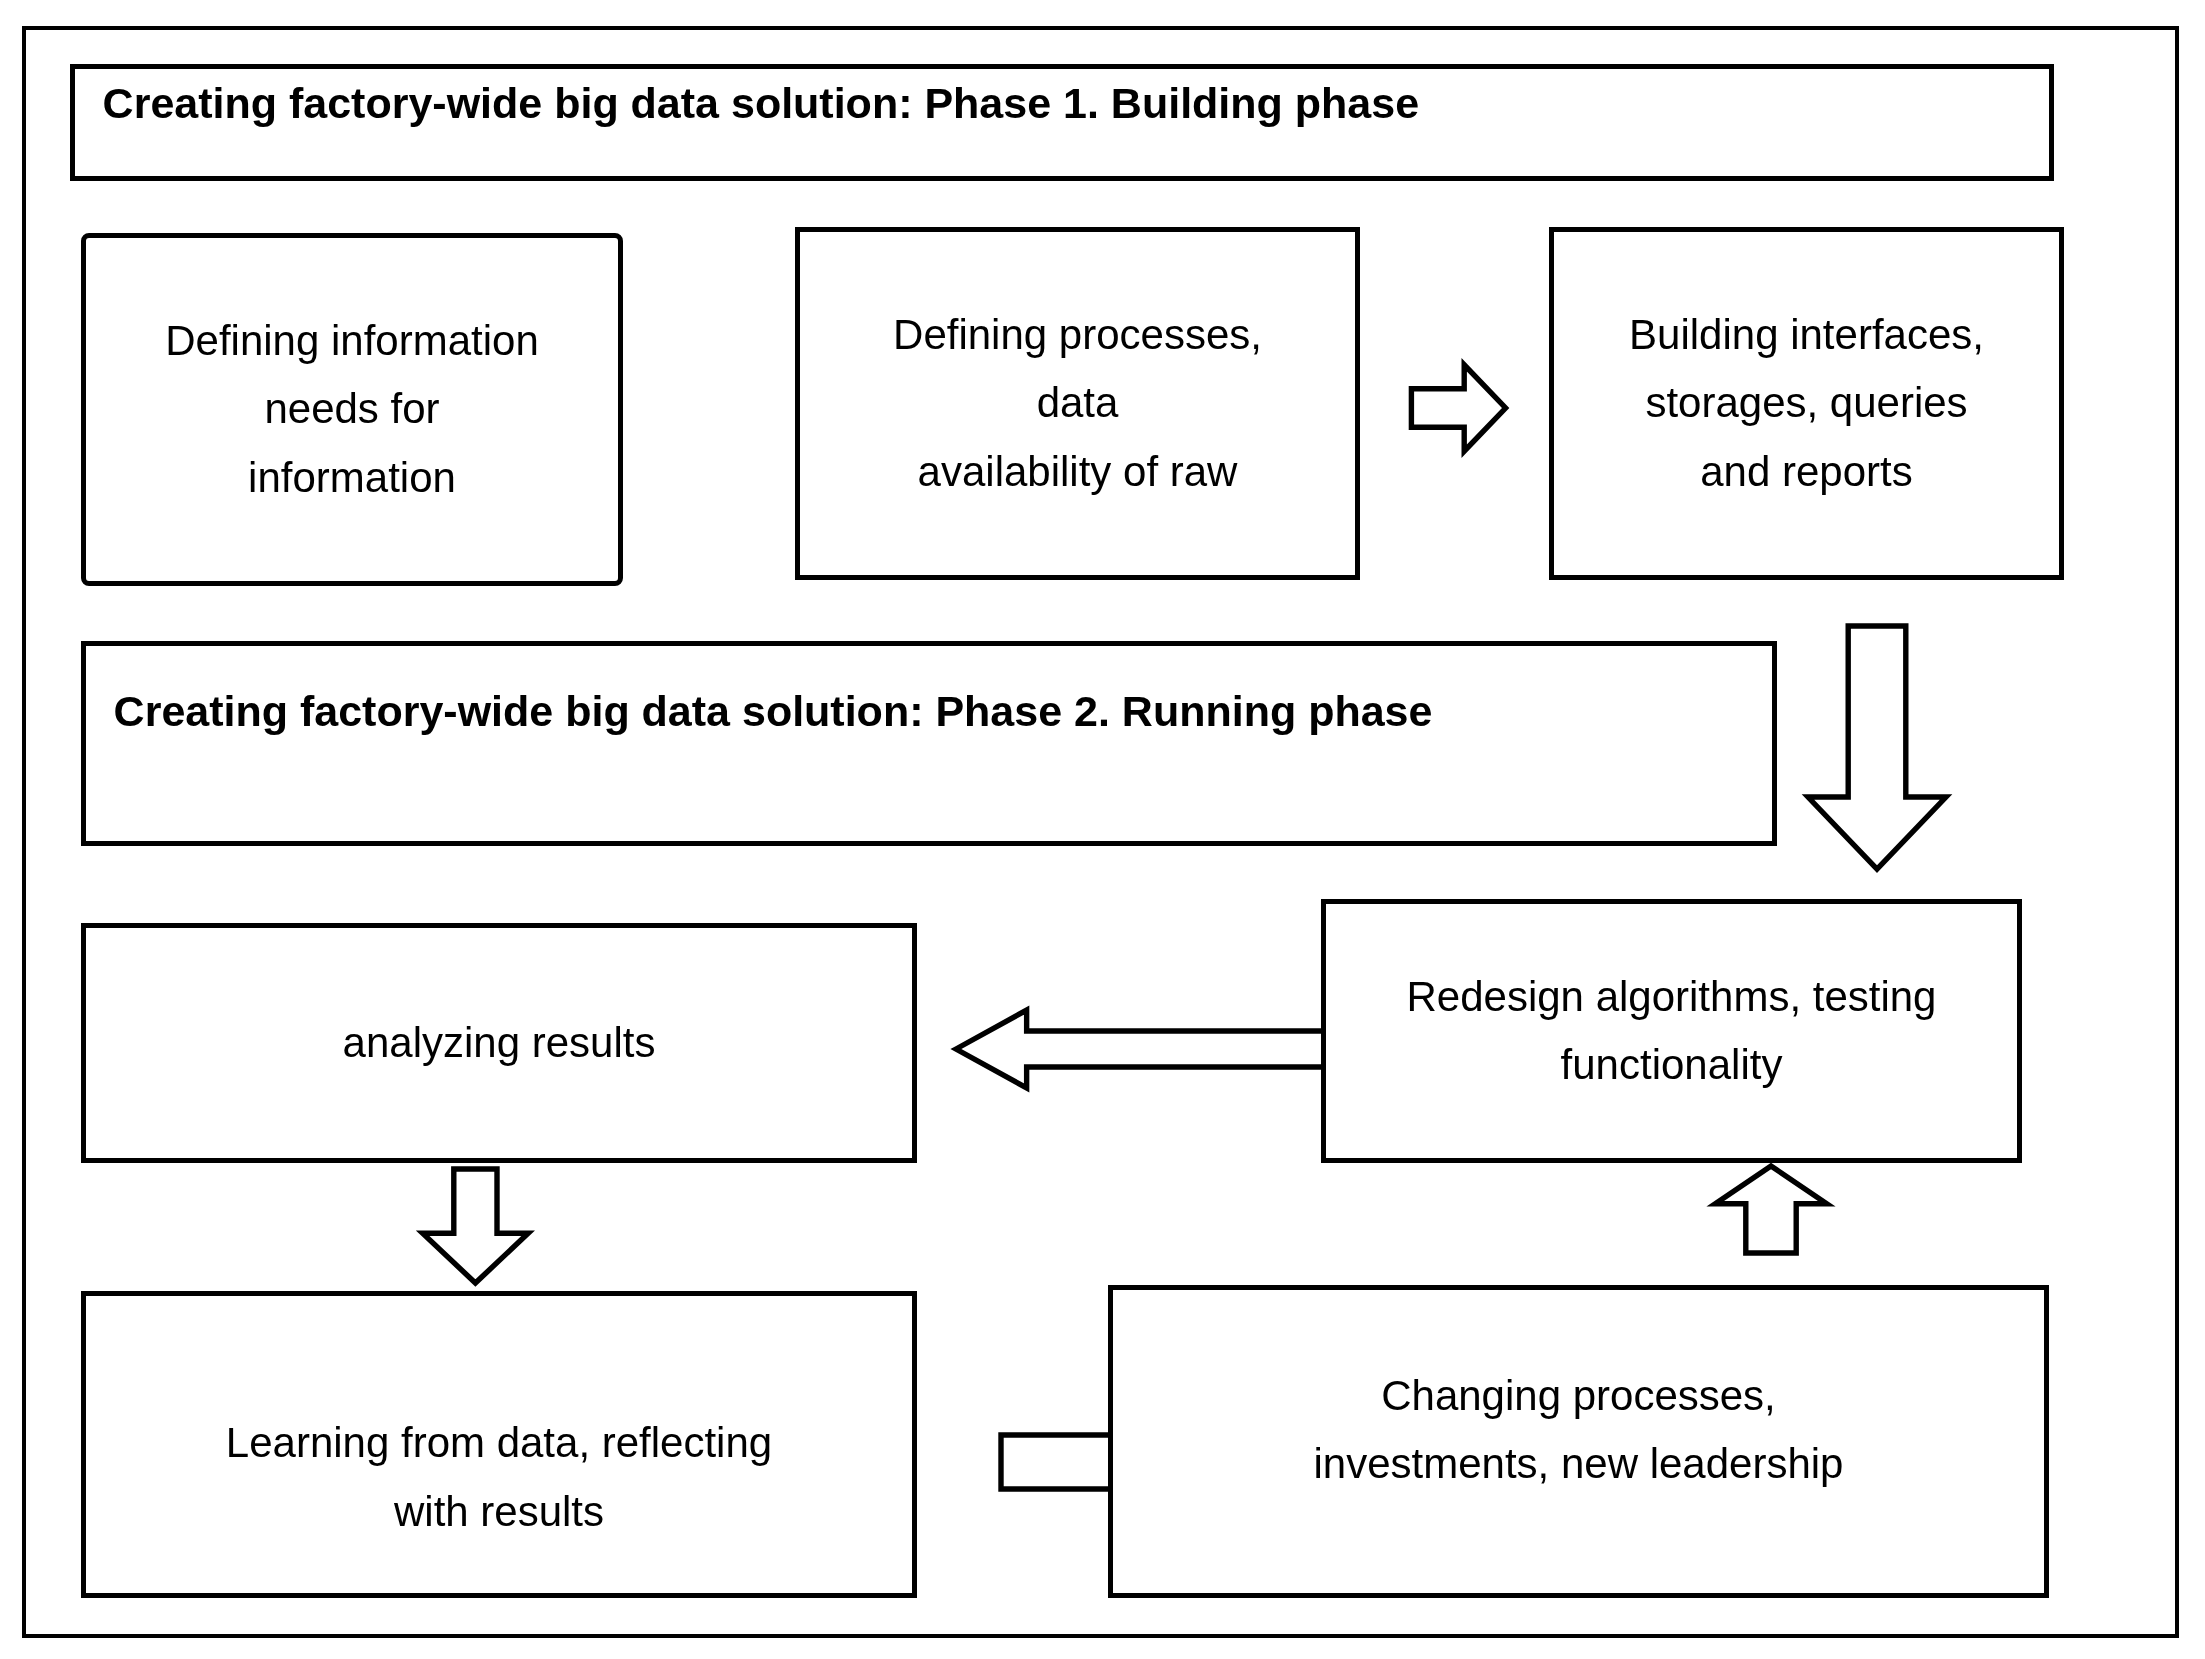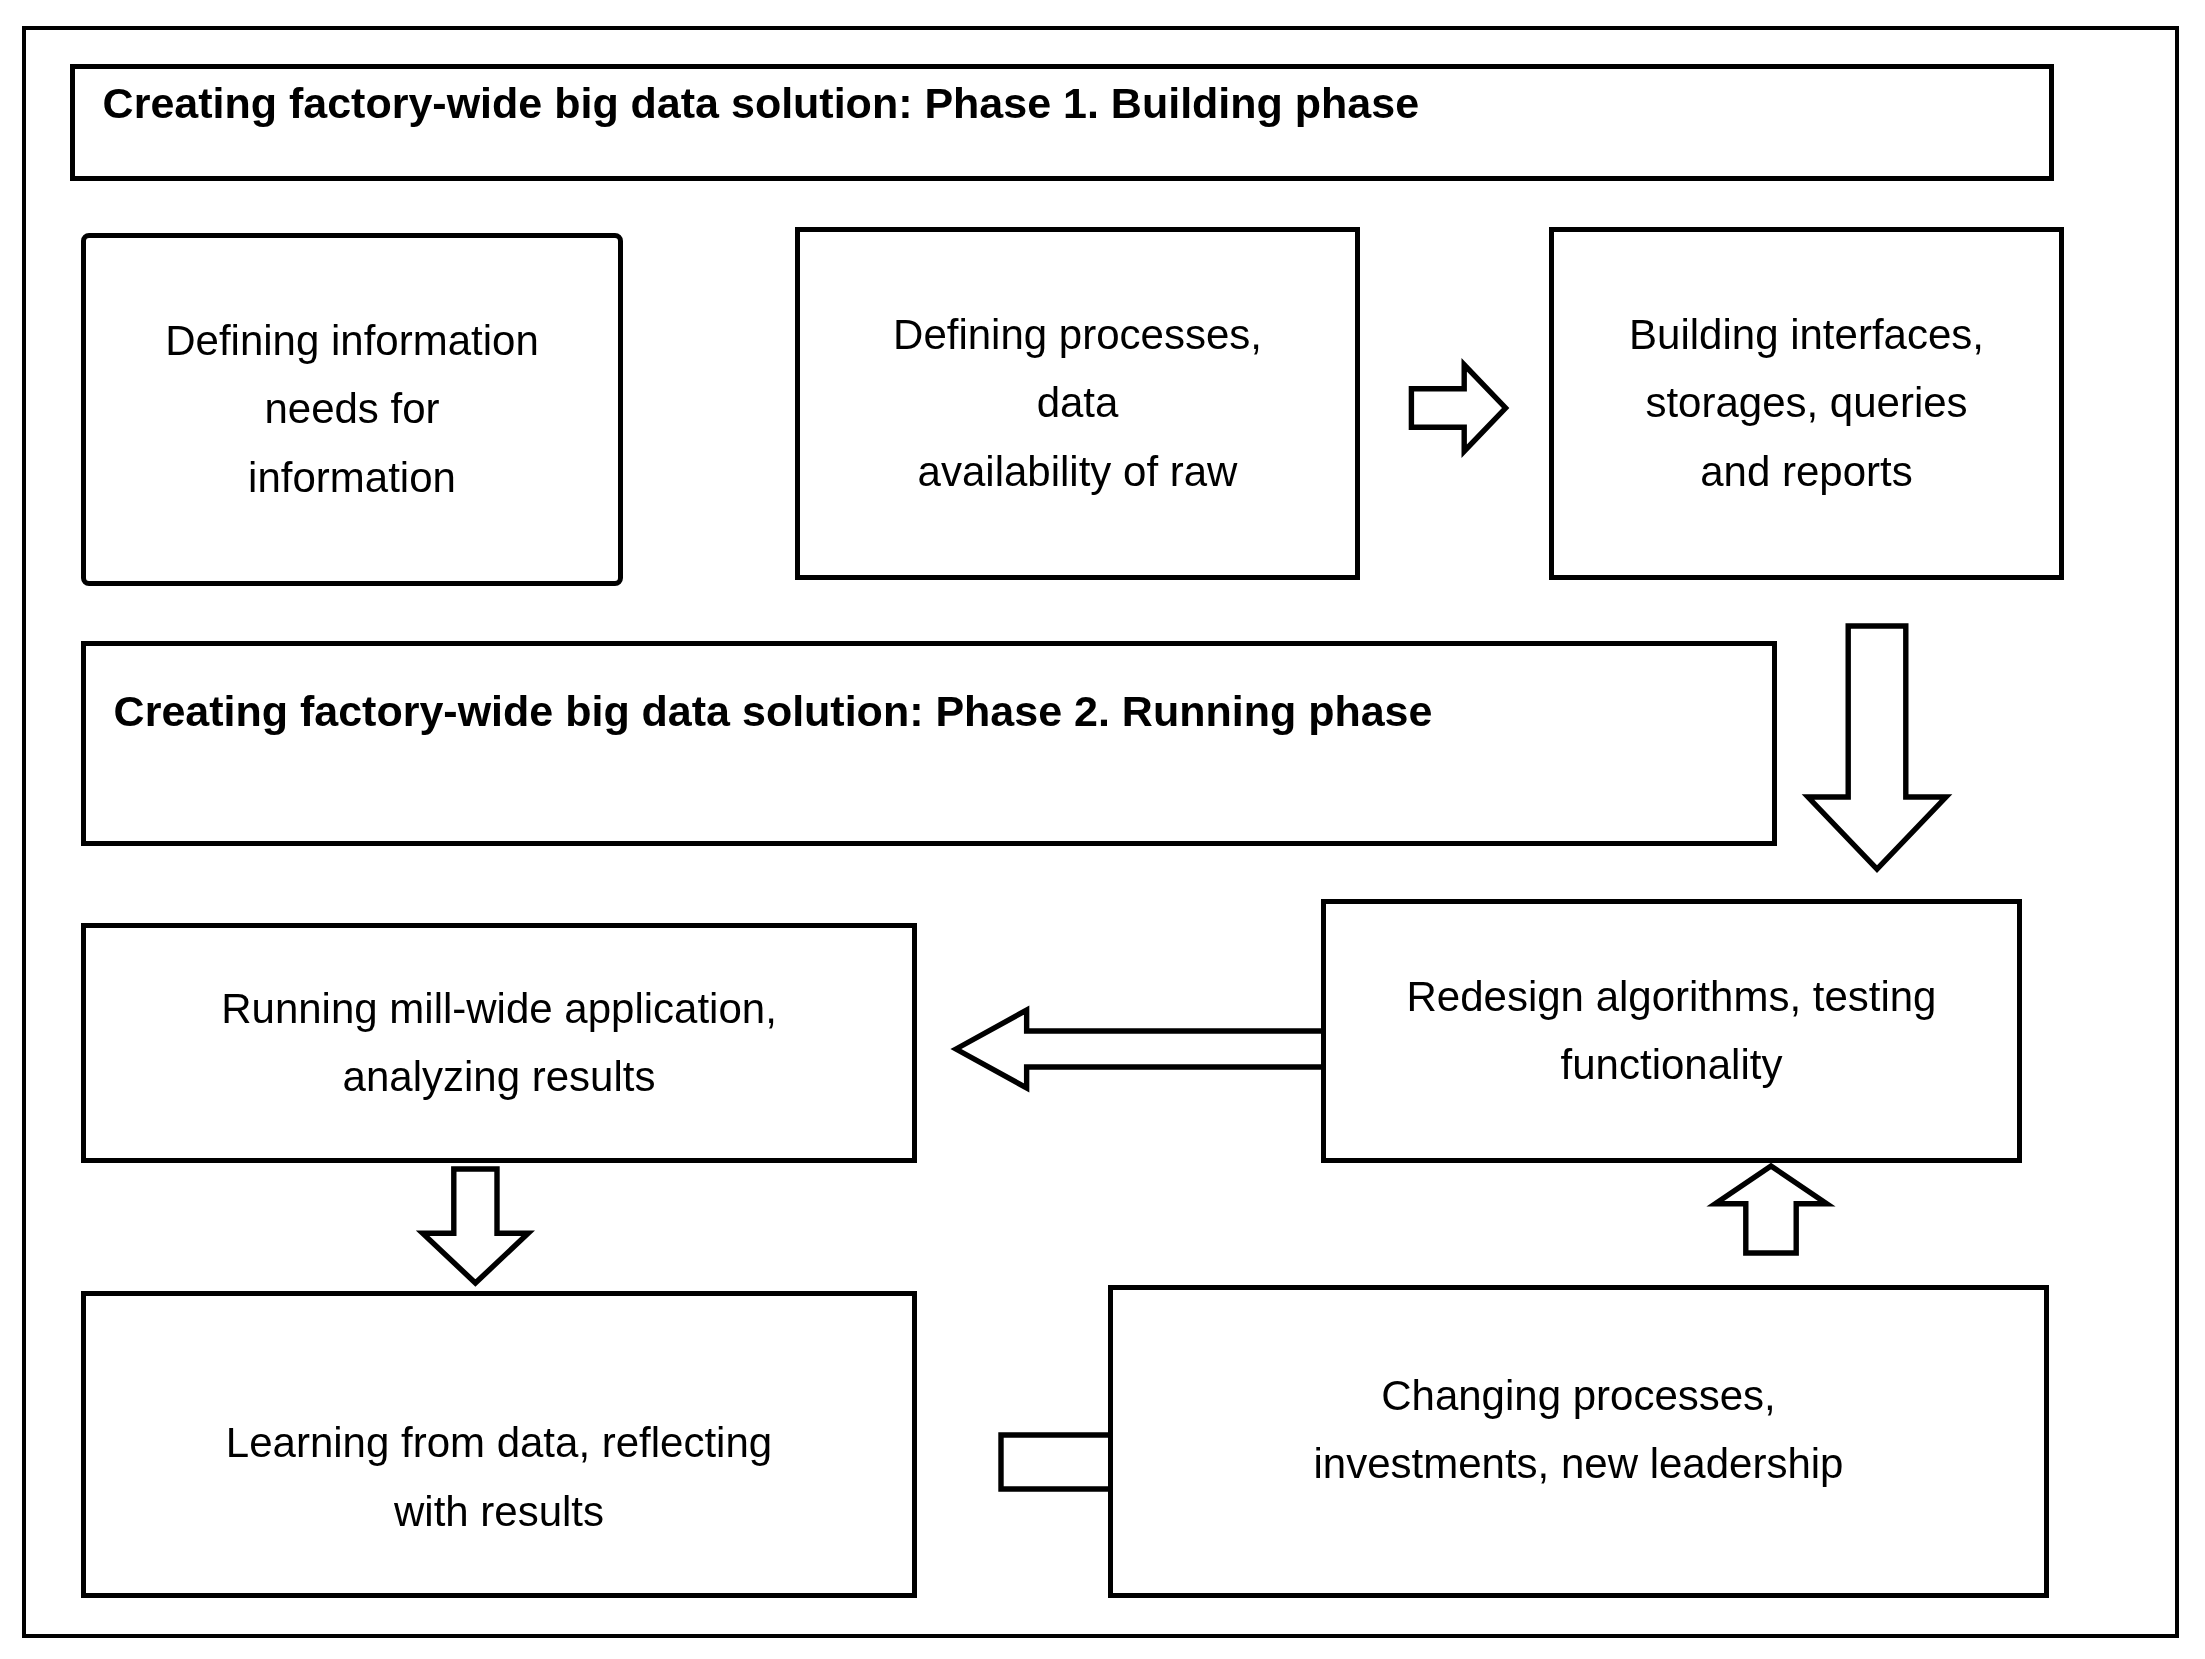--- a/index.html
+++ b/index.html
@@ -98,21 +98,20 @@
 
   <div class="box header" style="left:81px; top:641px; width:1696px; height:205px; padding-top:31px;">
     <span class="box-text">Creating factory-wide big data solution: Phase 2. Running phase</span>
   </div>
 
   <svg class="arrow-svg" style="left:1811px; top:623px;" width="144" height="249" viewBox="0 0 240 415">
     <polygon points="62,5 158,5 158,290 225,290 110,410 -5,290 62,290"></polygon>
   </svg>
 
   <div class="box" style="left:81px; top:923px; width:836px; height:240px;">
-    <span class="box-text">Running mill-wide application,</span>
     <span class="box-text">analyzing results</span>
   </div>
 
   <svg class="arrow-svg" style="left:953px; top:1007px;" width="446" height="84" viewBox="0 0 745 140">
     <polygon points="5,70 123,5 123,40 740,40 740,100 123,100 123,135"></polygon>
   </svg>
 
   <div class="box" style="left:1321px; top:899px; width:701px; height:264px;">
     <span class="box-text">Redesign algorithms, testing</span>
     <span class="box-text">functionality</span>

